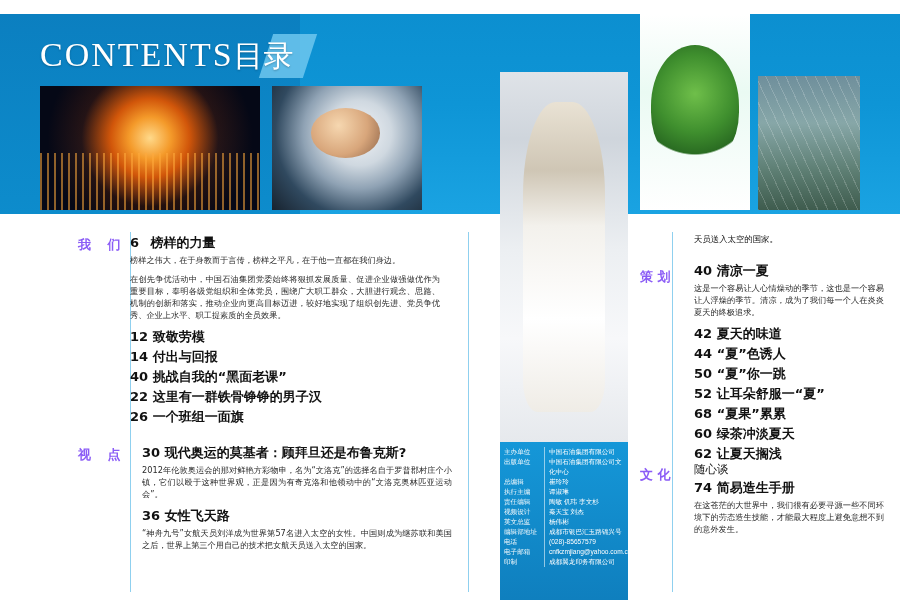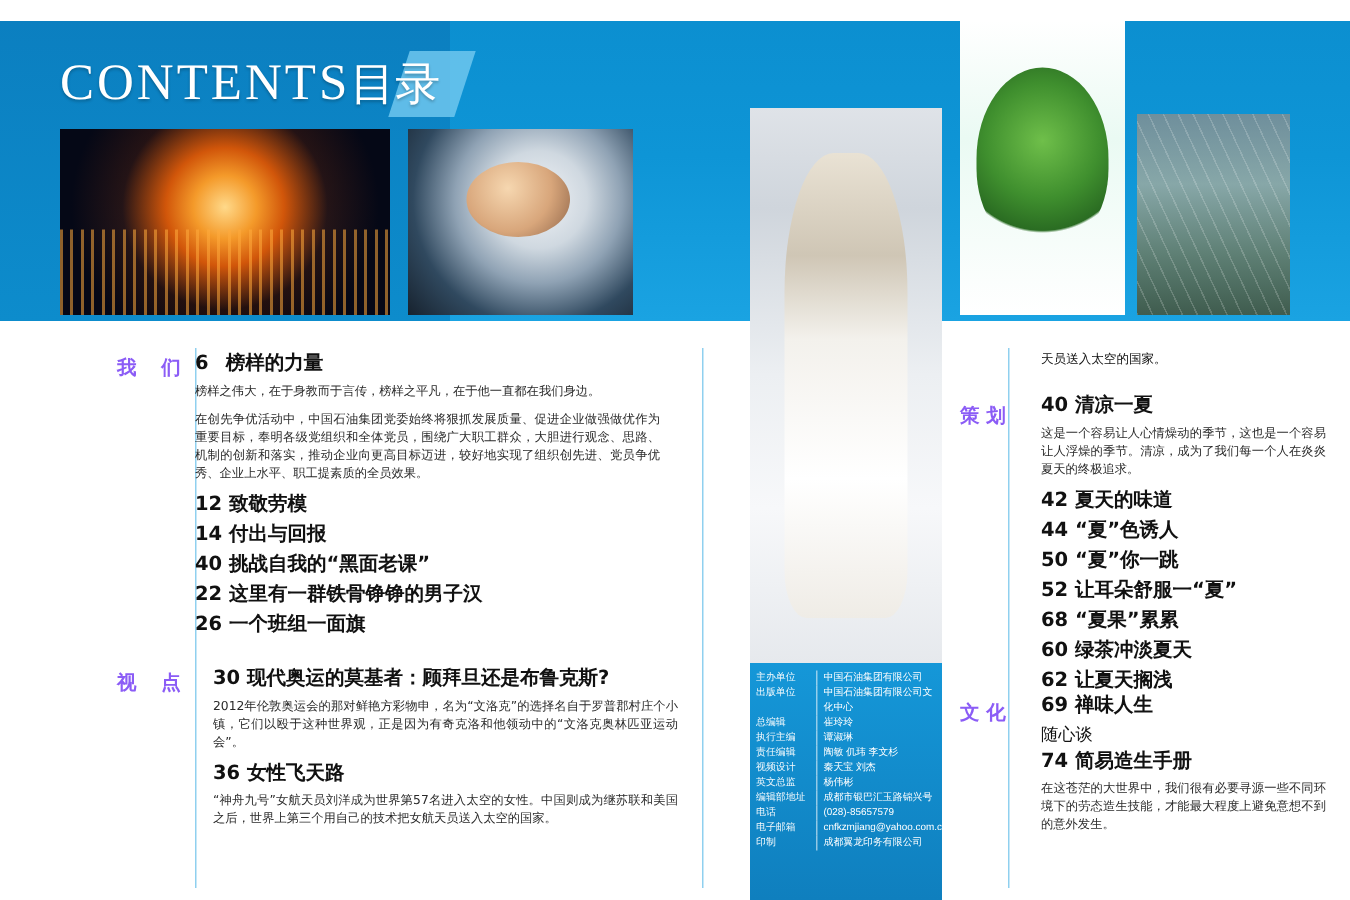--- a/index.html
+++ b/index.html
@@ -179,21 +179,20 @@
     <p class="entry big"><span class="num">44</span> <span>“夏”色诱人</span></p>
     <p class="entry big"><span class="num">50</span> <span>“夏”你一跳</span></p>
     <p class="entry big"><span class="num">52</span> <span>让耳朵舒服一“夏”</span></p>
     <p class="entry big"><span class="num">68</span> <span>“夏果”累累</span></p>
     <p class="entry big"><span class="num">60</span> <span>绿茶冲淡夏天</span></p>
     <p class="entry big"><span class="num">62</span> <span>让夏天搁浅</span></p>
   </div>
 
   <div class="section-label" style="left:640px;top:466px;letter-spacing:0;">文 化</div>
   <div class="col" style="left:694px;top:462px;width:190px;">
-    <p class="entry big"><span class="num">69</span> <span>禅味人生</span></p>
     <p class="entry"><span>随心谈</span></p>
     <p class="entry big"><span class="num">74</span> <span>简易造生手册</span></p>
     <p class="blurb">在这苍茫的大世界中，我们很有必要寻源一些不同环境下的劳态造生技能，才能最大程度上避免意想不到的意外发生。</p>
   </div>
 
   <div class="imprint">
     <div class="pad"></div>
     <div class="imp-row">
         <span class="imp-k">主办单位</span>
         <span class="imp-v">中国石油集团有限公司</span>

